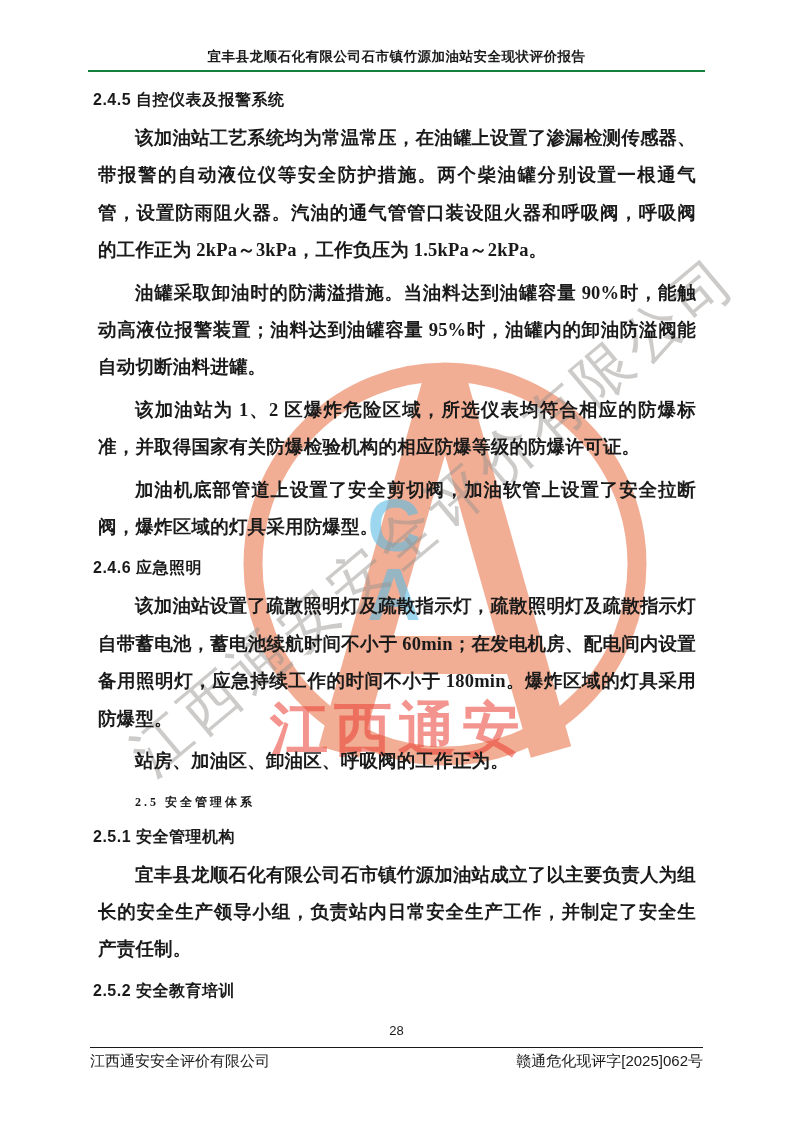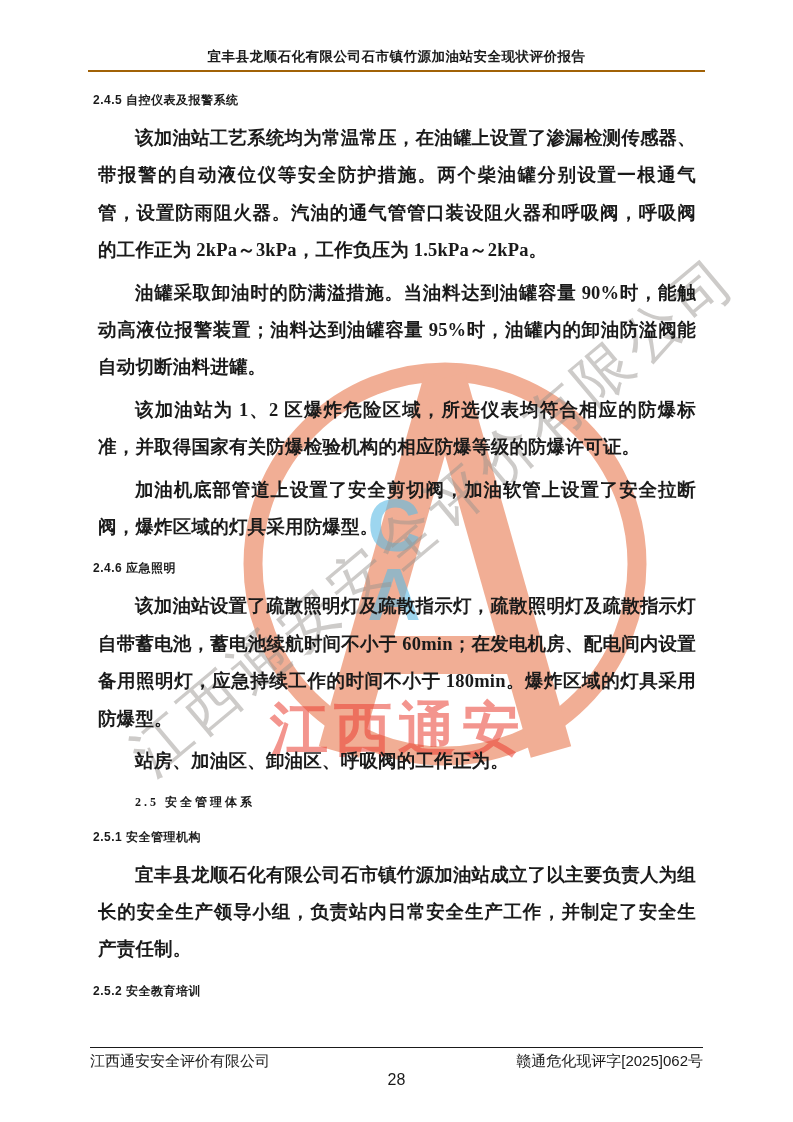--- a/index.html
+++ b/index.html
@@ -35,55 +35,54 @@
     position:absolute;left:270px;top:700px;
     white-space:nowrap;
     font-family:"Liberation Sans","DejaVu Sans",sans-serif;
     font-weight:bold;font-size:58px;letter-spacing:6px;line-height:1;
     color:rgba(233,62,50,.55);
   }
 
   
   .header{
     position:absolute;left:88px;right:88px;top:0;height:70px;z-index:2;
-    border-bottom:2px solid #a16207;
+    border-bottom:2px solid #15803d;
     display:flex;align-items:flex-end;justify-content:center;
   }
   .header-title{
     font-family:"Liberation Sans","DejaVu Sans",sans-serif;
     font-weight:bold;font-size:13.5px;line-height:1;
     padding-bottom:7px;letter-spacing:.5px;
   }
 
   
   .main{position:absolute;left:93px;width:608px;top:78px;z-index:1;}
   .sec-heading{
     font-family:"Liberation Sans","DejaVu Sans",sans-serif;
-    font-weight:bold;font-size:12px;line-height:26px;
+    font-weight:bold;font-size:16px;line-height:26px;
     margin:9px 0 7px 0;letter-spacing:.5px;
   }
   .sec-heading-kai{
     font-family:"Liberation Serif","DejaVu Serif",serif;
     font-weight:bold;font-size:12px;line-height:26px;
     margin:8px 0 6px 0;padding-left:42px;letter-spacing:3px;
   }
   .para{
     margin:5px;
     font-size:18.5px;line-height:37.4px;
     text-align:justify;text-indent:2em;
     letter-spacing:.2px;
     font-weight:bold;
   }
 
   
   .page-number{
     position:absolute;left:0;right:0;top:1024px;z-index:1;
-    text-align:center;font-size:16px;line-height:1;
+    text-align:center;font-size:13px;line-height:1;
     font-family:"Liberation Sans","DejaVu Sans",sans-serif;
-    margin-top:48px;
   }
   .footer{
     position:absolute;left:90px;right:90px;top:1047px;z-index:1;
     border-top:1.8px solid #1a1a1a;
     display:flex;justify-content:space-between;align-items:flex-start;
     padding-top:4px;
     font-family:"Liberation Sans","DejaVu Sans",sans-serif;
     font-size:15px;line-height:1.2;
   }
 </style>

